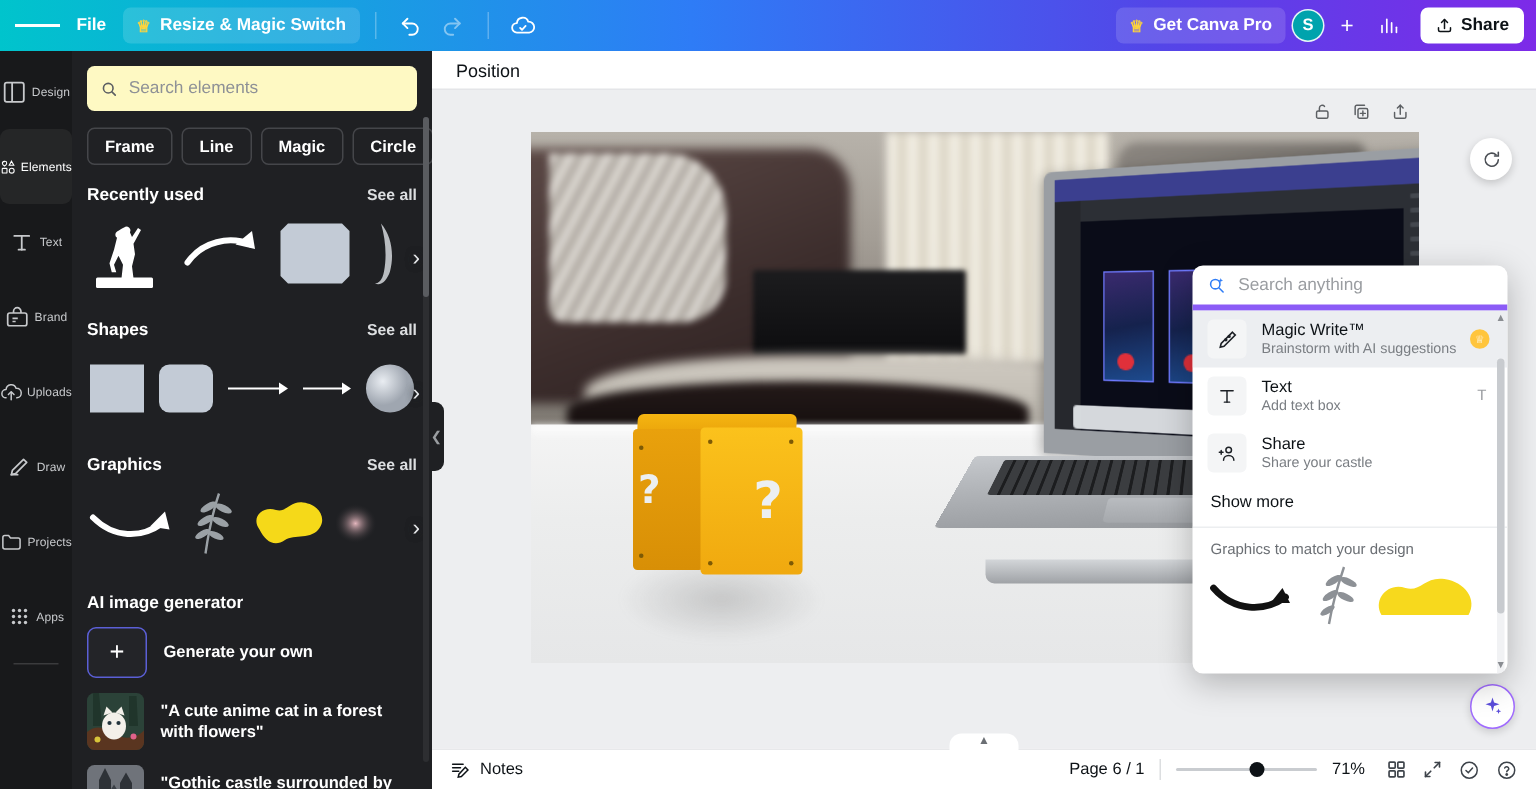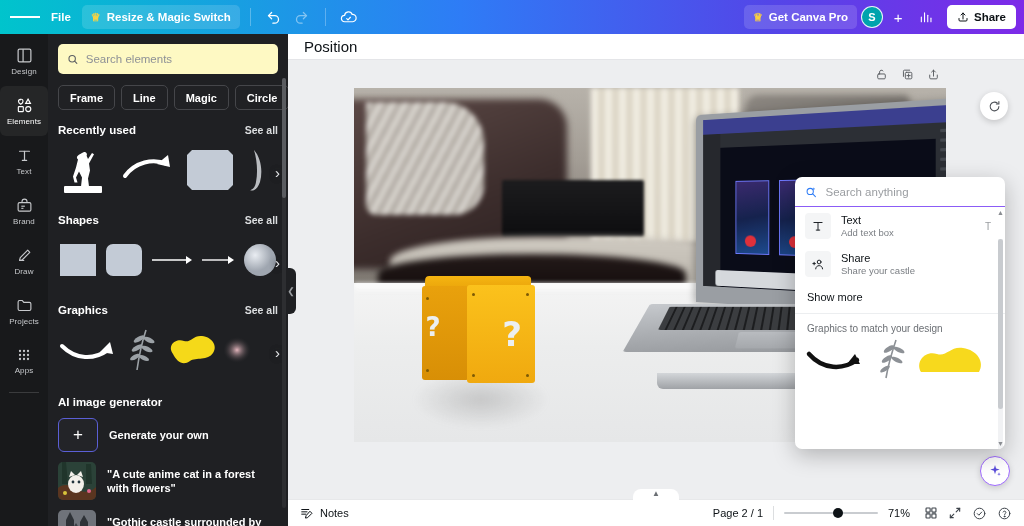--- a/index.html
+++ b/index.html
@@ -61,21 +61,21 @@
     font-size: 11.5px; font-weight: bold; cursor: pointer; margin-left: 4px;
   }
 
   
   .rail {
     position: absolute; left: 0; top: 34px; width: 48px; height: 492px;
     background: #18191b; display: flex; flex-direction: column; align-items: center;
     padding-top: 2px;
   }
   .rail-item {
-    width: 48px; height: 50px; display:flex; flex-direction: column;
+    width: 48px; height: 50px; display:flex; flex-direction: row;
     align-items:center; justify-content:center; gap: 3px; cursor: pointer;
     color: #c7c9cc;
     text-align: center;
   }
   .rail-item.active { background: #252627; border-radius: 6px; color: #fff; }
   .rail-item .lbl { font-size: 8px; letter-spacing: 0.1px; }
   .rail-div { width: 30px; height: 1px; background: #3a3b3d; margin: 6px 0 2px; }
 
   
   .panel {
@@ -140,21 +140,21 @@
 
   
   .main {
     position: absolute; left: 288px; top: 34px; width: 736px; height: 492px;
     background: #edeef0;
   }
   .position-bar {
     height: 26px; background: #fff; display:flex; align-items:center;
     padding: 0 16px; border-bottom: 1px solid #e4e5e8;
   }
-  .position-bar .lbl { font-size: 15px; color: #0d1216; cursor: pointer; }
+  .position-bar .lbl { font-size: 12px; color: #0d1216; cursor: pointer; }
   .canvas-tools {
     position:absolute; right: 84px; top: 34px; display:flex; gap: 13px;
     color:#5c5f63; align-items:center;
   }
   .canvas-tools .ct { cursor:pointer; display:flex; }
   .canvas-wrap {
     position: absolute; left: 66px; top: 54px; width: 592px; height: 354px;
     background: #fff; overflow: hidden;
   }
   .photo { position:absolute; inset: 0; overflow: hidden; }
@@ -345,21 +345,21 @@
   }
 
   
   .sdrop {
     position: absolute; left: 795px; top: 177px; width: 210px; height: 272px;
     background: #fff; border-radius: 7px;
     box-shadow: 0 6px 22px rgba(0,0,0,.25); overflow: hidden; z-index: 10;
   }
   .sdrop-search {
     height: 30px; display:flex; align-items:center; gap: 8px;
-    padding: 0 10px; border-bottom: 1px solid #8b5cf6;
+    padding: 0 10px; border-bottom: 4px solid #8b5cf6;
   }
   .sdrop-search input {
     border:none; outline:none; width: 100%; font-size: 11.5px; color:#0d1216;
     font-family: "Liberation Sans", sans-serif;
   }
   .sdrop-search input::placeholder { color: #9a9da1; }
   .sdrop-body { position:relative; height: 242px; overflow: hidden; }
   .sdrop-label {
     font-size: 10px; color: #6b6f74; padding: 9px 12px 5px;
   }
@@ -519,20 +519,28 @@
       <span class="lbl">Text</span>
     </div>
     <div class="rail-item">
       <svg width="17" height="17" viewBox="0 0 24 24" fill="none" stroke="currentColor" stroke-width="1.6">
           <rect x="3" y="8" width="18" height="12" rx="2"></rect>
           <path d="M8.5 8V6.5a3.5 3.5 0 0 1 7 0V8"></path>
           <path d="M7.5 13h5"></path>
           <path d="M7.5 16h3"></path>
         </svg>
       <span class="lbl">Brand</span>
+    </div>
+    <div class="rail-item">
+      <svg width="17" height="17" viewBox="0 0 24 24" fill="none" stroke="currentColor" stroke-width="1.6" stroke-linecap="round" stroke-linejoin="round">
+          <path d="M6.5 18a4.5 4.5 0 0 1 0-9 5.5 5.5 0 0 1 10.7-1.3A4 4 0 0 1 18 18"></path>
+          <path d="M12 20v-8"></path>
+          <path d="M9 14.5l3-3 3 3"></path>
+        </svg>
+      <span class="lbl">Uploads</span>
     </div>
     <div class="rail-item">
       <svg width="17" height="17" viewBox="0 0 24 24" fill="none" stroke="currentColor" stroke-width="1.6" stroke-linecap="round" stroke-linejoin="round">
           <path d="M16.5 4.5l3 3L9 18l-4 1 1-4z"></path>
           <path d="M5 19h6"></path>
         </svg>
       <span class="lbl">Draw</span>
     </div>
     <div class="rail-item">
       <svg width="17" height="17" viewBox="0 0 24 24" fill="none" stroke="currentColor" stroke-width="1.6" stroke-linejoin="round">
@@ -867,20 +875,34 @@
       <svg width="14" height="14" viewBox="0 0 24 24" fill="none" stroke="#2e7cf6" stroke-width="2" stroke-linecap="round">
           <circle cx="10" cy="11" r="6"></circle>
           <path d="M14.8 15.8L20 21"></path>
           <path d="M17 3l.8 2.2L20 6l-2.2.8L17 9l-.8-2.2L14 6l2.2-.8z" fill="#2e7cf6" stroke="none"></path>
         </svg>
       <input type="text" placeholder="Search anything" style="">
     </div>
 
     <div class="sdrop-body">
 
+      <div class="sdrop-item hl">
+        <div class="sd-icon">
+          <svg width="15" height="15" viewBox="0 0 24 24" fill="none" stroke="#1d2126" stroke-width="1.7" stroke-linecap="round">
+              <path d="M17 4l3 3L8 19l-4 1 1-4z"></path>
+              <circle cx="10" cy="12" r="0.9" fill="#1d2126"></circle>
+              <circle cx="13.5" cy="8.5" r="0.9" fill="#1d2126"></circle>
+            </svg>
+        </div>
+        <div>
+          <div class="sd-title">Magic Write™</div>
+          <div class="sd-sub">Brainstorm with AI suggestions</div>
+        </div>
+        <div class="sd-crown">♕</div>
+      </div>
 
       <div class="sdrop-item">
         <div class="sd-icon">
           <svg width="14" height="14" viewBox="0 0 24 24" fill="none" stroke="#1d2126" stroke-width="1.7" stroke-linecap="round">
               <path d="M5 6h14"></path>
               <path d="M12 6v13"></path>
               <path d="M9 19h6"></path>
             </svg>
         </div>
         <div>
@@ -949,21 +971,21 @@
       <svg width="14" height="14" viewBox="0 0 24 24" fill="none" stroke="#0d1216" stroke-width="1.7" stroke-linecap="round">
           <path d="M3 6h12"></path>
           <path d="M3 10h9"></path>
           <path d="M3 14h7"></path>
           <path d="M17.5 9.5l3 3L13 20l-3.6.7.8-3.4z"></path>
         </svg>
       <span>Notes</span>
     </div>
 
     <div class="bb-right">
-      <div class="page-ind">Page 2 / 1</div>
+      <div class="page-ind">Page 6 / 1</div>
       <div class="bb-sep"></div>
       <div class="zoom-slider">
         <div class="zoom-track"></div>
         <div class="zoom-knob"></div>
       </div>
       <div class="zoom-val">71%</div>
       <div class="bb-ico">
         <svg width="14" height="14" viewBox="0 0 24 24" fill="none" stroke="#3d434a" stroke-width="1.9">
             <rect x="3.5" y="3.5" width="7" height="7" rx="1"></rect>
             <rect x="13.5" y="3.5" width="7" height="7" rx="1"></rect>

